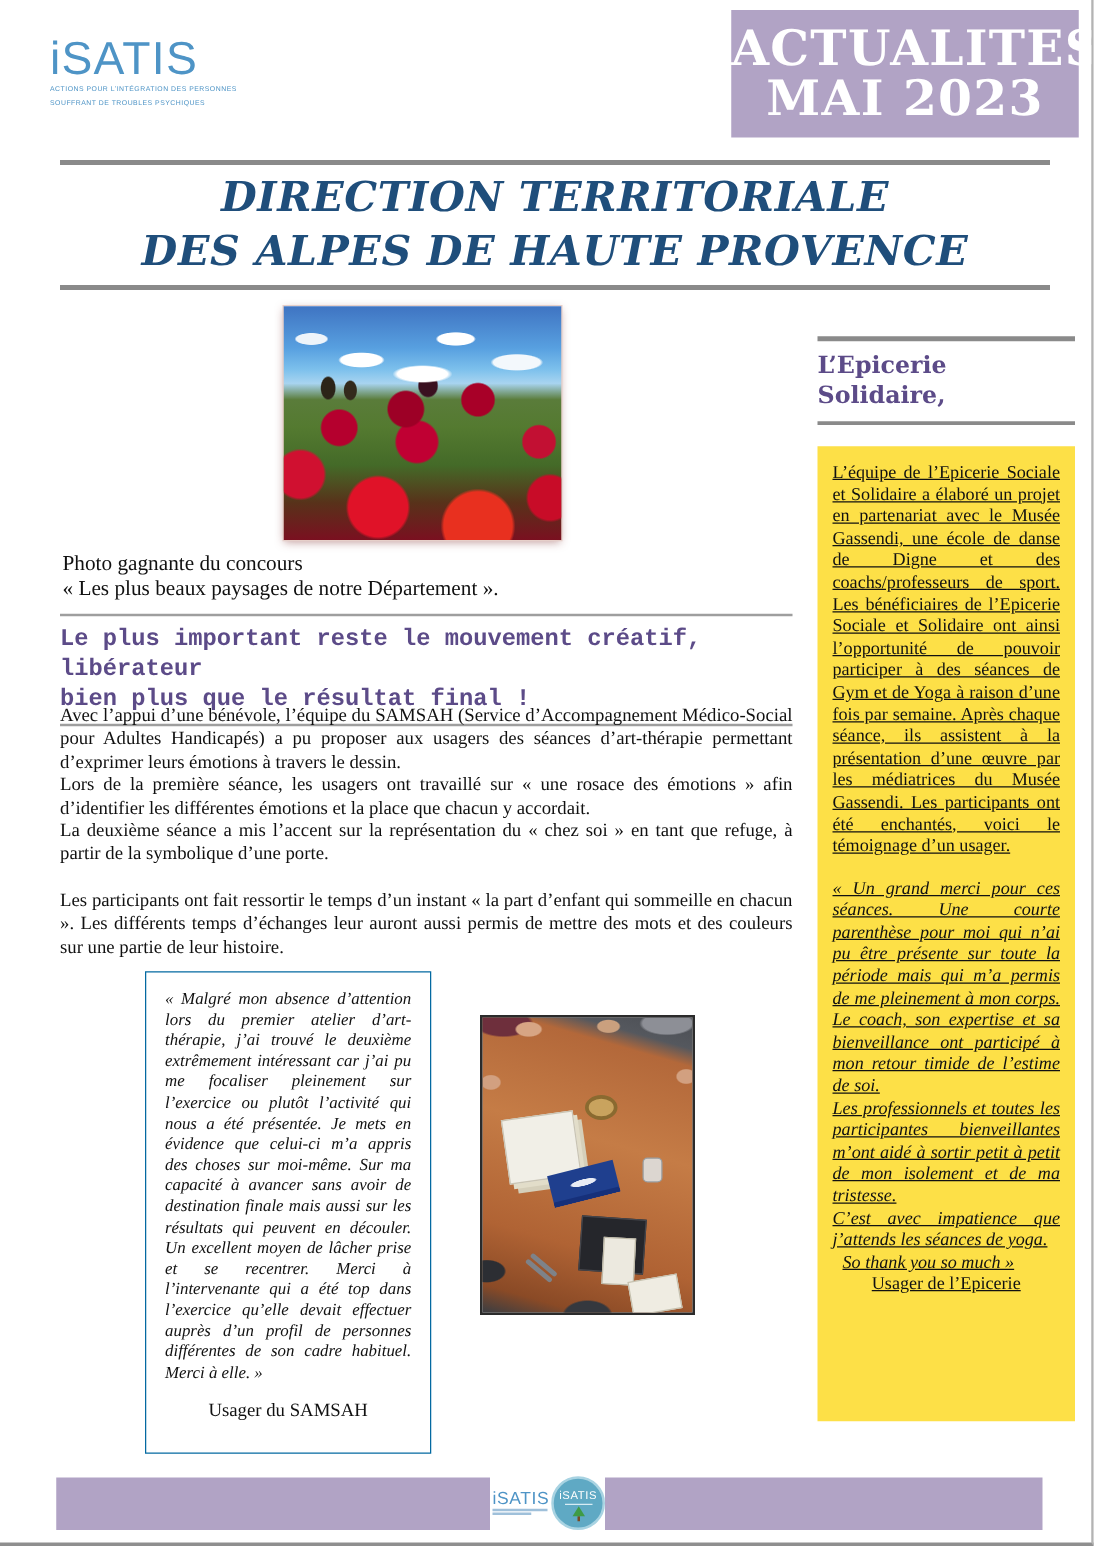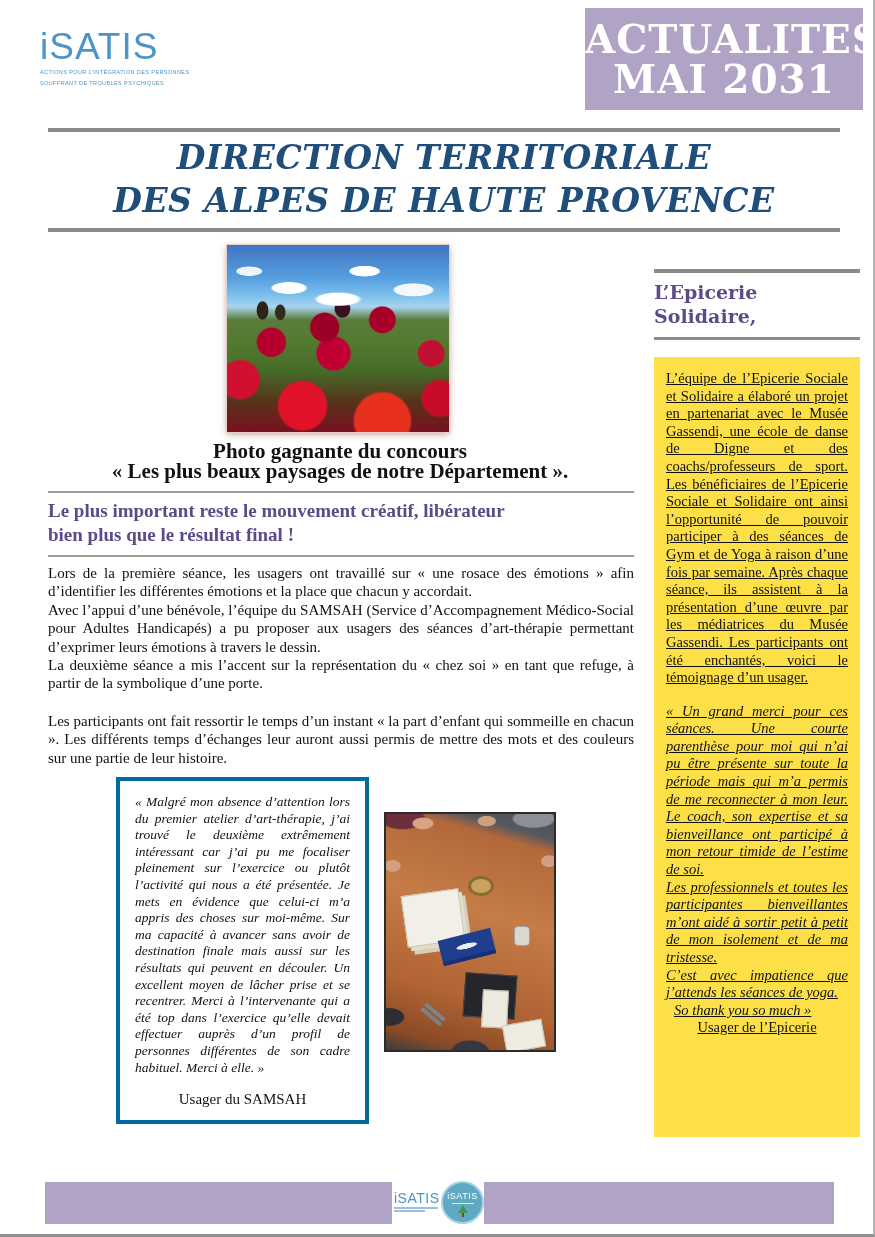--- a/index.html
+++ b/index.html
@@ -47,35 +47,35 @@
       radial-gradient(circle 28px at 48% 58%, #c00033 58%, rgba(0,0,0,0) 64%),
       radial-gradient(circle 22px at 92% 58%, #c21033 58%, rgba(0,0,0,0) 64%),
       radial-gradient(circle 32px at 6% 72%, #d01030 58%, rgba(0,0,0,0) 65%),
       radial-gradient(circle 38px at 34% 86%, #e01228 62%, rgba(0,0,0,0) 68%),
       radial-gradient(circle 44px at 70% 94%, #e8301f 62%, rgba(0,0,0,0) 68%),
       radial-gradient(circle 30px at 96% 82%, #c80c28 58%, rgba(0,0,0,0) 65%),
       linear-gradient(180deg, #3f74c2 0%, #58a0e0 18%, #7cc0ec 27%, #a8d4f0 33%,
         #5a7c3a 40%, #547a30 52%, #446a28 68%, #58321a 84%, #7a1020 100%);
   }
   
-  .caption { position:absolute; left:50px; top:441px; width:580px; text-align:center;
-    font-weight:bold; font-size:21px; line-height:20px; }
+  .caption { position:absolute; left:50px; top:441px; width:580px; 
+    font-weight:normal; font-size:17px; line-height:20px; }
   
   .headline-block { position:absolute; left:48px; top:491px; width:586px; }
-  .headline { color:#5c4b88; font-family:Liberation Serif, serif; font-weight:bold;
+  .headline { color:#5c4b88; font-family:Liberation Mono, monospace; font-weight:bold;
     font-size:19px; line-height:24px; padding:6px 0 8px; }
   
   .body-text { position:absolute; left:48px; top:564px; width:586px;
     font-size:15px; line-height:18.4px; text-align:justify; }
   .body-text p { margin:0; }
   .body-text p.gap { margin-top:19px; }
   
   .quote-box {
-    position:absolute; left:116px; top:777px; width:253px; min-height:330px;
-    border:4px solid #0369a1; padding:13px 15px 12px;
+    position:absolute; left:116px; top:777px; width:229px; min-height:330px;
+    border:1px solid #0369a1; padding:13px 15px 24px;
     font-style:italic; font-size:13.5px; line-height:16.6px; text-align:justify;
   }
   .quote-author { text-align:center; font-style:normal; font-size:15px; margin-top:15px; }
   
   .table-photo {
     position:absolute; left:384px; top:812px; width:172px; height:240px;
     border:2px solid #2b2b2b; overflow:hidden;
     background:
       radial-gradient(ellipse 16px 9px at 22% 4%, #d7a584 60%, rgba(0,0,0,0) 70%),
       radial-gradient(ellipse 14px 8px at 60% 3%, #caa07e 60%, rgba(0,0,0,0) 70%),
@@ -148,21 +148,21 @@
 <div id="page">
 
   <div class="logo">
     <div class="logo-word">iSATIS</div>
     <div class="logo-tag">Actions pour l’intégration des personnes</div>
     <div class="logo-tag">souffrant de troubles psychiques</div>
   </div>
 
   <div class="banner">
     <div>ACTUALITES</div>
-    <div>MAI 2031</div>
+    <div>MAI 2023</div>
   </div>
 
   <div class="title-block">
     <div class="rule-heavy"></div>
     <div class="page-title">
       <div>DIRECTION TERRITORIALE</div>
       <div>DES ALPES DE HAUTE PROVENCE</div>
     </div>
     <div class="rule-heavy"></div>
   </div>
@@ -176,22 +176,22 @@
   <div class="headline-block">
     <div class="rule-light"></div>
     <div class="headline">
       <div>Le plus important reste le mouvement créatif, libérateur</div>
       <div>bien plus que le résultat final !</div>
     </div>
     <div class="rule-light"></div>
   </div>
 
   <div class="body-text">
+    <p>Avec l’appui d’une bénévole, l’équipe du SAMSAH (Service d’Accompagnement Médico-Social pour Adultes Handicapés) a pu proposer aux usagers des séances d’art-thérapie permettant d’exprimer leurs émotions à travers le dessin.</p>
     <p>Lors de la première séance, les usagers ont travaillé sur « une rosace des émotions » afin d’identifier les différentes émotions et la place que chacun y accordait.</p>
-    <p>Avec l’appui d’une bénévole, l’équipe du SAMSAH (Service d’Accompagnement Médico-Social pour Adultes Handicapés) a pu proposer aux usagers des séances d’art-thérapie permettant d’exprimer leurs émotions à travers le dessin.</p>
     <p>La deuxième séance a mis l’accent sur la représentation du « chez soi » en tant que refuge, à partir de la symbolique d’une porte.</p>
     <p class="gap">Les participants ont fait ressortir le temps d’un instant « la part d’enfant qui sommeille en chacun ». Les différents temps d’échanges leur auront aussi permis de mettre des mots et des couleurs sur une partie de leur histoire.</p>
   </div>
 
   <div class="quote-box">
     <div>« Malgré mon absence d’attention lors du premier atelier d’art-thérapie, j’ai trouvé le deuxième extrêmement intéressant car j’ai pu me focaliser pleinement sur l’exercice ou plutôt l’activité qui nous a été présentée. Je mets en évidence que celui-ci m’a appris des choses sur moi-même. Sur ma capacité à avancer sans avoir de destination finale mais aussi sur les résultats qui peuvent en découler. Un excellent moyen de lâcher prise et se recentrer. Merci à l’intervenante qui a été top dans l’exercice qu’elle devait effectuer auprès d’un profil de personnes différentes de son cadre habituel. Merci à elle. »</div>
     <div class="quote-author">Usager du SAMSAH</div>
   </div>
 
   <div class="table-photo">
@@ -208,21 +208,21 @@
   </div>
 
   <div class="sidebar">
     <div class="rule-heavy"></div>
     <div class="sidebar-title">
       <div>L’Epicerie Solidaire,</div>
     </div>
     <div class="sidebar-rule2"></div>
     <div class="sidebar-box">
       <p>L’équipe de l’Epicerie Sociale et Solidaire a élaboré un projet en partenariat avec le Musée Gassendi, une école de danse de Digne et des coachs/professeurs de sport. Les bénéficiaires de l’Epicerie Sociale et Solidaire ont ainsi l’opportunité de pouvoir participer à des séances de Gym et de Yoga à raison d’une fois par semaine. Après chaque séance, ils assistent à la présentation d’une œuvre par les médiatrices du Musée Gassendi. Les participants ont été enchantés, voici le témoignage d’un usager.</p>
-      <p class="sb-quote sb-gap">« Un grand merci pour ces séances. Une courte parenthèse pour moi qui n’ai pu être présente sur toute la période mais qui m’a permis de me reconnecter à mon leur. Le coach, son expertise et sa bienveillance ont participé à mon retour timide de l’estime de soi.</p>
+      <p class="sb-quote sb-gap">« Un grand merci pour ces séances. Une courte parenthèse pour moi qui n’ai pu être présente sur toute la période mais qui m’a permis de me pleinement à mon corps. Le coach, son expertise et sa bienveillance ont participé à mon retour timide de l’estime de soi.</p>
       <p class="sb-quote">Les professionnels et toutes les participantes bienveillantes m’ont aidé à sortir petit à petit de mon isolement et de ma tristesse.</p>
       <p class="sb-quote">C’est avec impatience que j’attends les séances de yoga.</p>
       <p class="sb-quote sb-thanks">So thank you so much »</p>
       <p class="sb-author">Usager de l’Epicerie</p>
     </div>
   </div>
 
   <div class="footer-bar left"></div>
   <div class="footer-bar right"></div>
   <div class="footer-wordmark">

